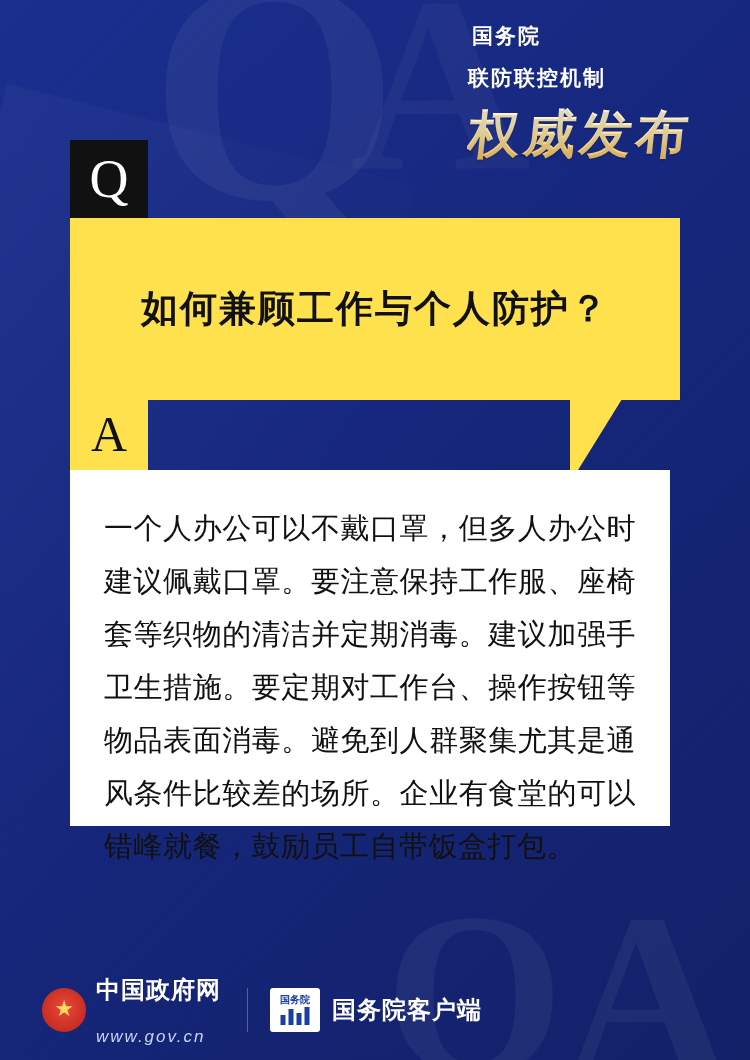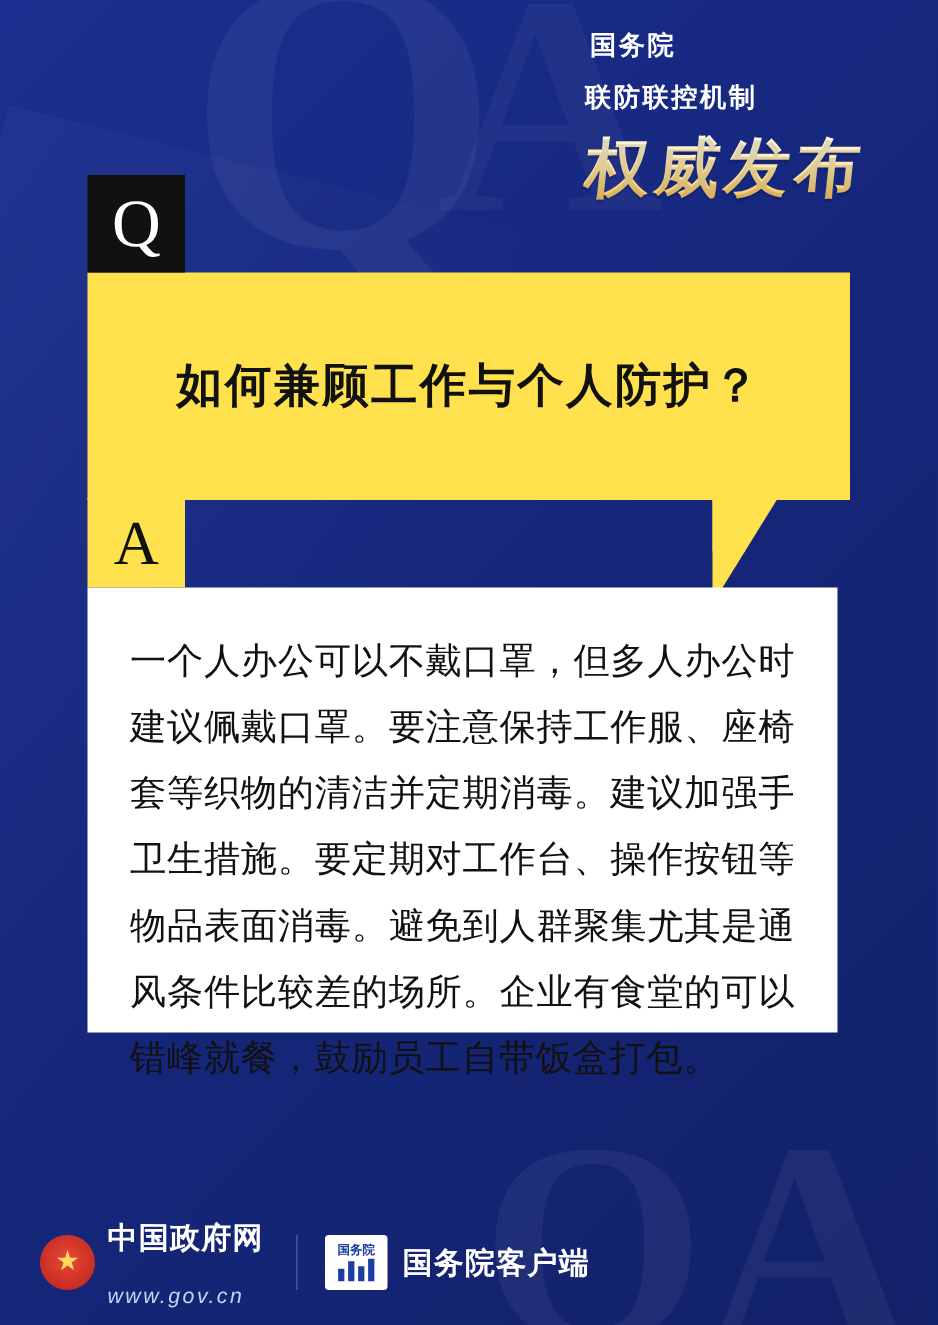--- a/index.html
+++ b/index.html
@@ -243,21 +243,21 @@
 
   
   .footer {
     position: absolute;
     left: 0;
     bottom: 0;
     width: 750px;
     height: 100px;
     display: flex;
     align-items: center;
-    padding-left: 32px;
+    padding-left: 42px;
     box-sizing: border-box;
   }
   .gov-emblem {
     width: 44px;
     height: 44px;
     border-radius: 50%;
     background: radial-gradient(circle at 50% 45%, #e8483a 0%, #c62b20 75%, #a61e14 100%);
     position: relative;
     flex: 0 0 auto;
   }

